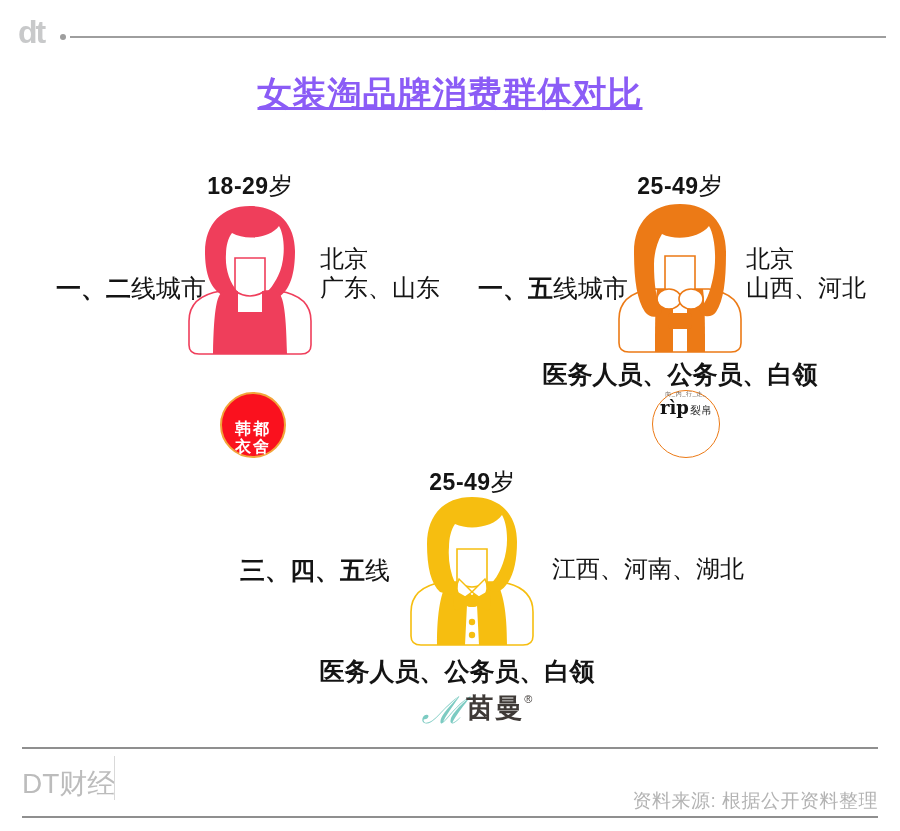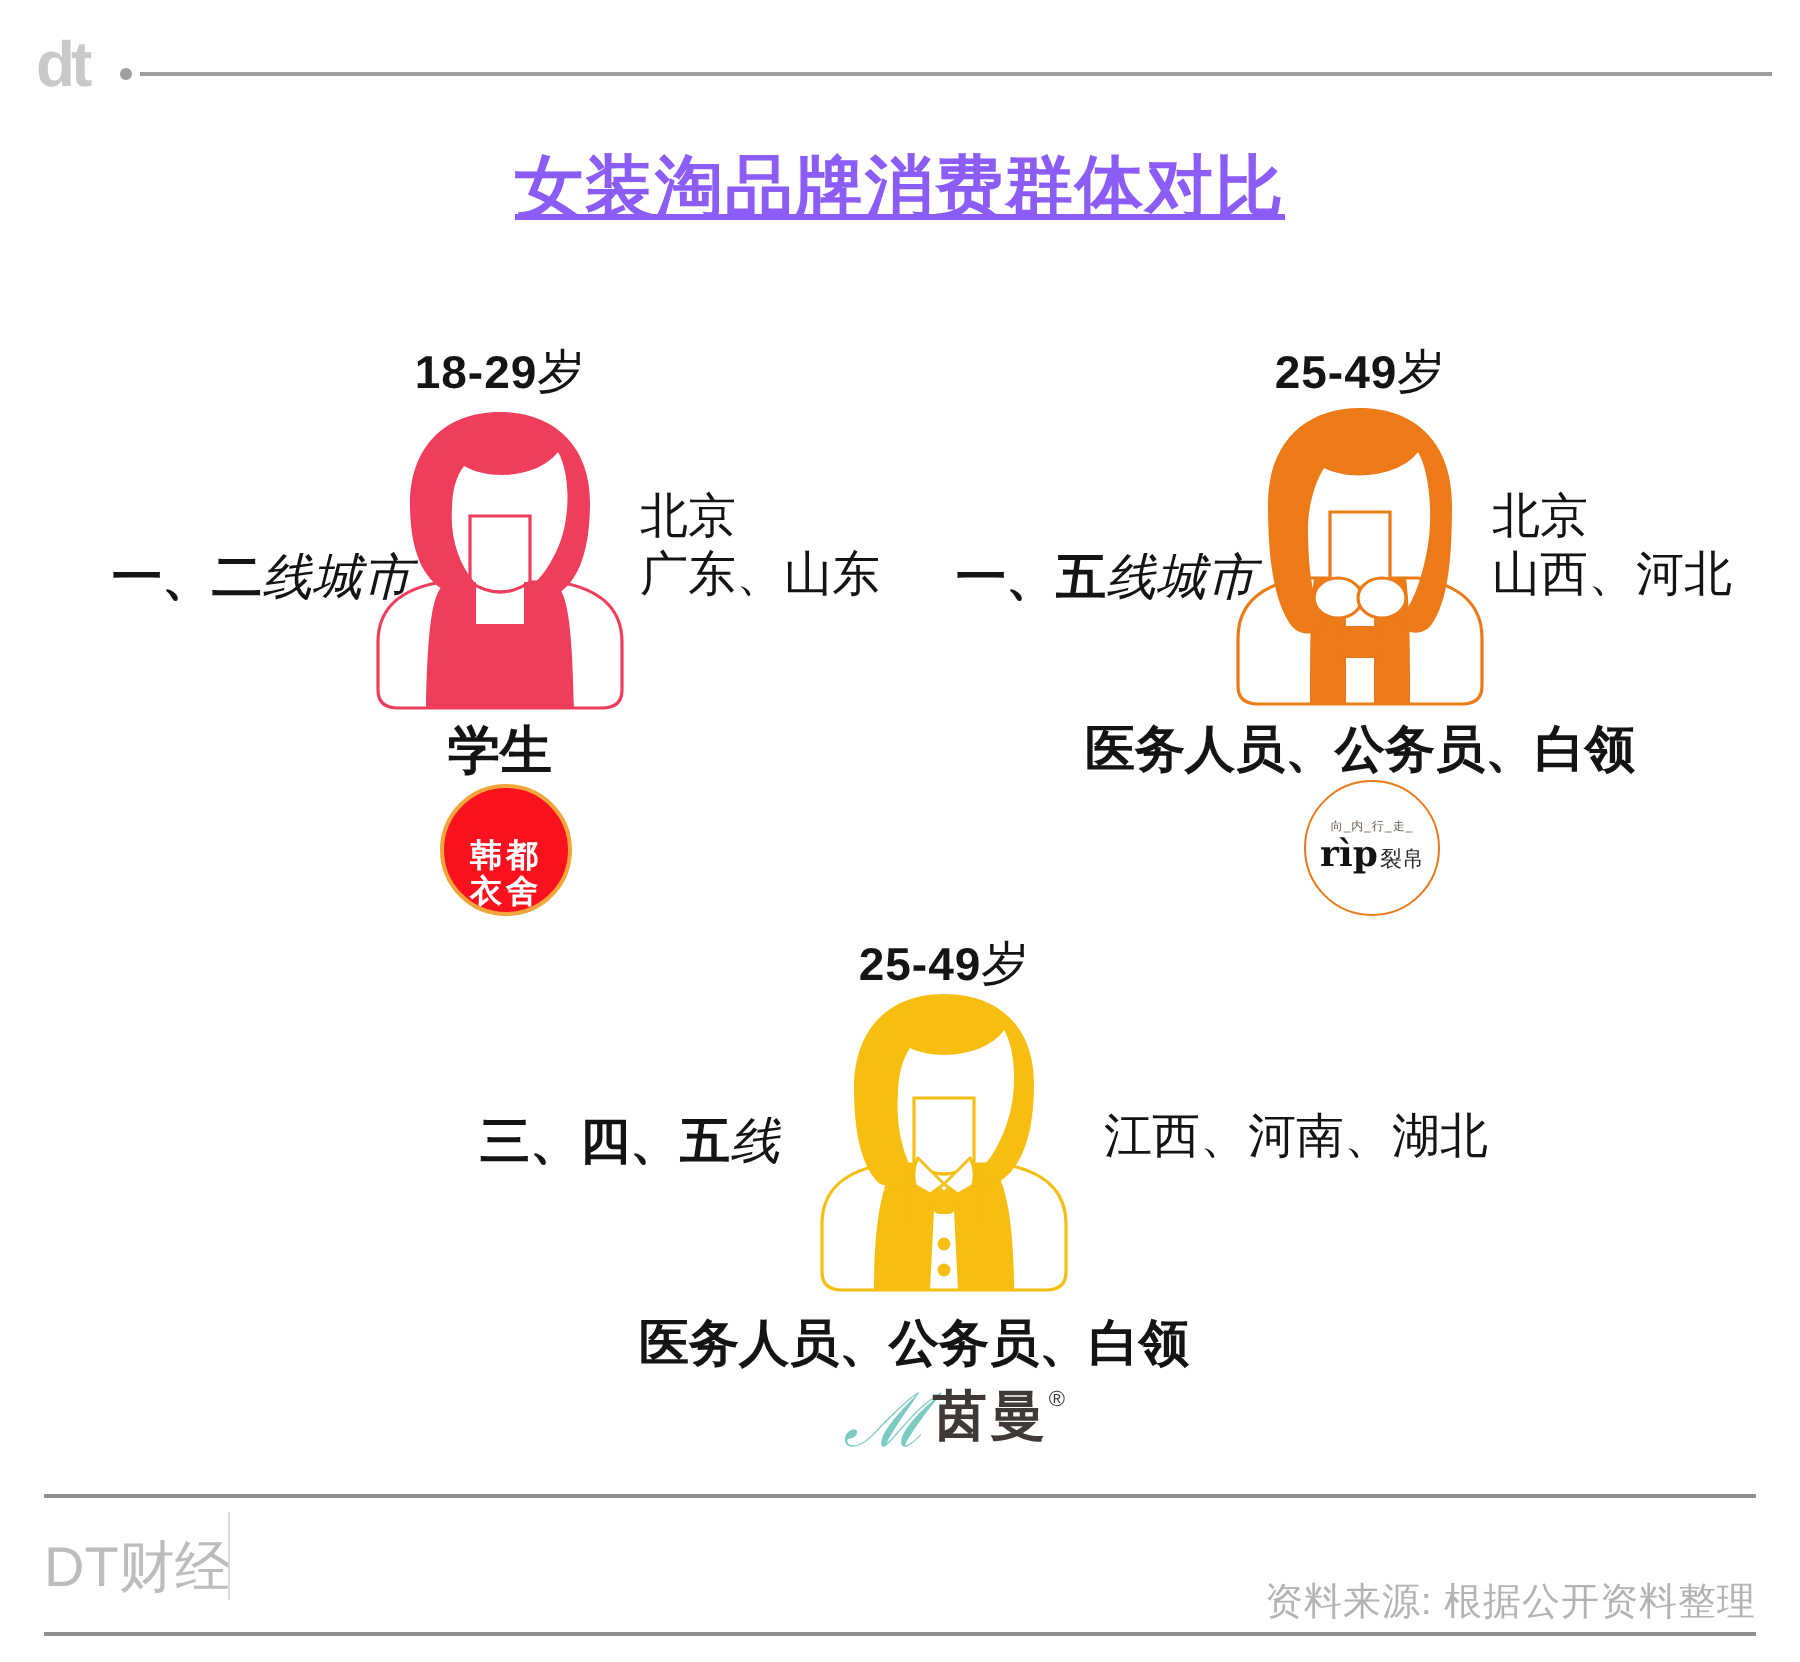--- a/index.html
+++ b/index.html
@@ -22,37 +22,37 @@
   #p1{left:40px;top:168px;width:420px;}
   #p2{left:470px;top:168px;}
   #p3{left:240px;top:462px;width:460px;}
 
   .age{top:2px;width:200px;text-align:center;white-space:nowrap;}
   .age .b{font-weight:800;font-size:23px;letter-spacing:0.5px;}
   .age .s{font-weight:400;font-size:24px;}
 
   .city{font-size:25px;white-space:nowrap;}
   .city .b{font-weight:800;}
-  .city .r{font-weight:400;font-style:italic;}
+  .city .r{font-weight:400;}
   .city.right-align{text-align:right;}
 
   .regions{font-size:24px;line-height:29px;font-weight:400;white-space:nowrap;}
 
   .occupation{font-size:25px;font-weight:800;text-align:center;white-space:nowrap;}
 
   .avatar{width:136px;height:152px;}
 
   
   .badge-handu{width:66px;height:66px;border-radius:50%;background:#fa111e;border:2px solid #f2a53a;
     box-sizing:border-box;display:flex;flex-direction:column;align-items:center;justify-content:flex-end;}
   .badge-handu span{color:#fff;font-weight:bold;font-size:16px;line-height:18px;letter-spacing:2px;}
 
   
   .badge-rip{width:68px;height:68px;border-radius:50%;background:#fff;border:1.5px solid #ec7a16;
-    box-sizing:border-box;display:flex;flex-direction:column;align-items:center;justify-content:center;}
+    box-sizing:border-box;display:flex;flex-direction:column;align-items:center;}
   .rip-slogan{font-size:6px;color:#6b5f55;letter-spacing:0.5px;line-height:7px;}
   .rip-row{display:flex;align-items:baseline;}
   .rip-latin{font-family:"DejaVu Serif","Liberation Serif",serif;font-weight:bold;font-size:18px;color:#141414;line-height:20px;}
   .rip-cn{font-size:11px;color:#2b2b2b;margin-left:1px;}
 
   
   .brand-inman{width:200px;text-align:center;white-space:nowrap;}
   .inman-m{font-family:"DejaVu Serif","Liberation Serif",serif;font-style:italic;font-size:37px;color:#7ccbc2;line-height:30px;vertical-align:-6px;}
   .inman-cn{font-size:27px;font-weight:600;color:#3f3a37;letter-spacing:2px;margin-left:2px;}
   .inman-reg{font-size:11px;color:#3f3a37;vertical-align:14px;}
@@ -89,21 +89,20 @@
 
     <div class="abs city right-align" style="left:8px;top:104px;width:158px;">
       <span class="b">一、二</span><span class="r">线城市</span>
     </div>
 
     <div class="abs regions" style="left:280px;top:76px;">
       <div>北京</div>
       <div>广东、山东</div>
     </div>
 
-    <div class="abs occupation" style="left:110px;top:190px;width:200px;font-size:26px;">学生</div>
 
     <div class="abs badge-handu" style="left:180px;top:224px;">
       <span>韩都</span>
       <span>衣舍</span>
     </div>
   </div>
 
   <div class="abs persona" id="p2">
     <div class="abs age" style="left:110px;">
       <span class="b">25-49</span><span class="s">岁</span>

